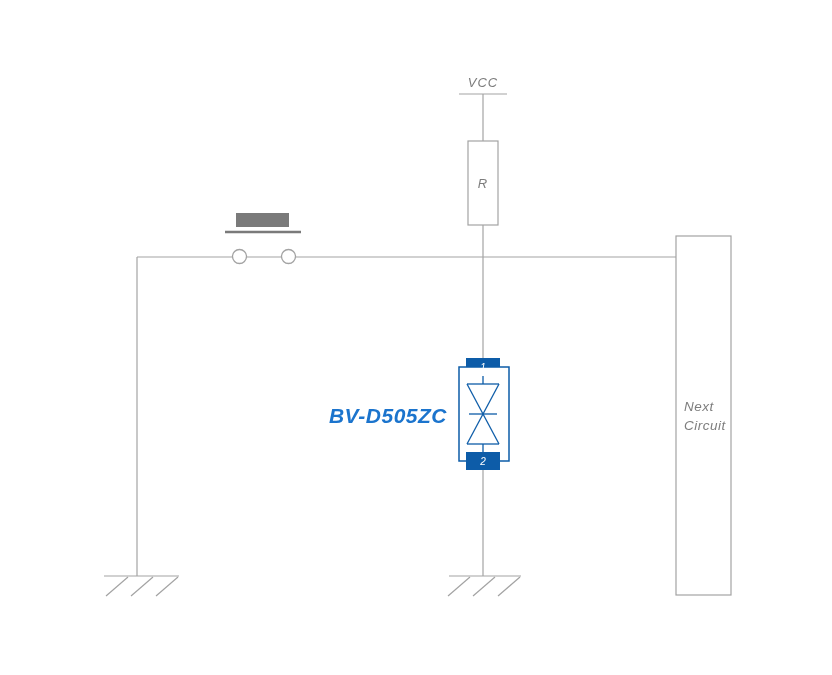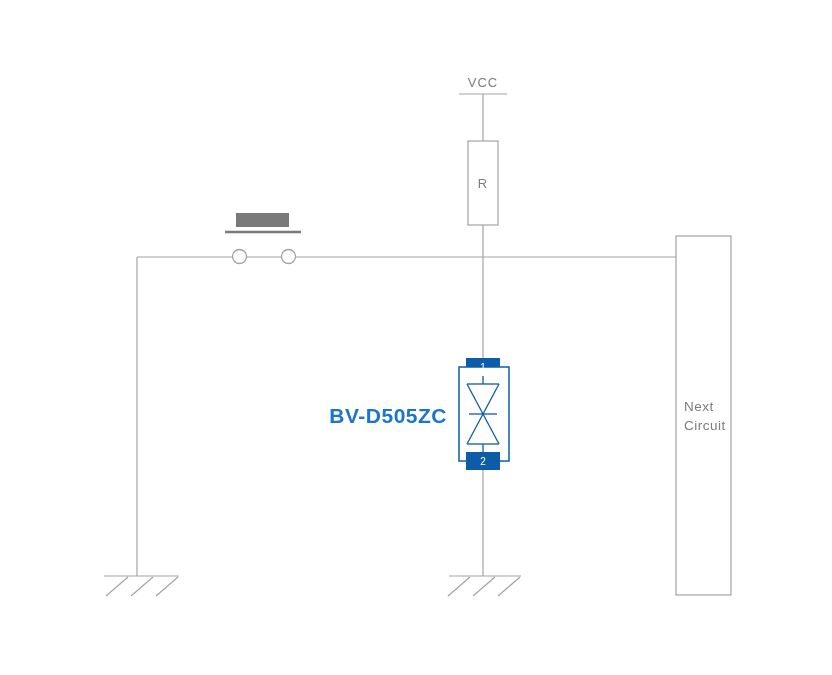--- a/index.html
+++ b/index.html
@@ -7,20 +7,21 @@
     padding: 0;
     background: #ffffff;
   }
   .stage {
     position: relative;
     width: 832px;
     height: 675px;
     background: #ffffff;
     overflow: hidden;
     font-family: "Liberation Sans", sans-serif;
+    font-style: italic;
   }
   svg { display: block; }
 
   .wire   { stroke: var(--wire); stroke-width: 1.2; fill: none; }
   .box    { stroke: var(--wire); stroke-width: 1.2; fill: #ffffff; }
   .contact{ stroke: var(--wire); stroke-width: 1.3; fill: #ffffff; }
   .cap    { fill: var(--button-cap); }
   .capbar { stroke: var(--button-cap); stroke-width: 2.5; }
 
   .gray-label {

